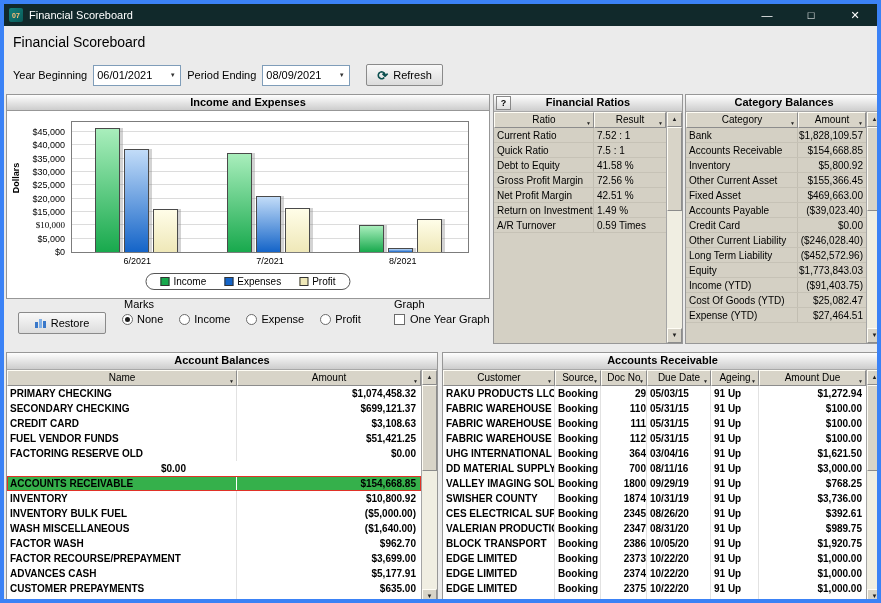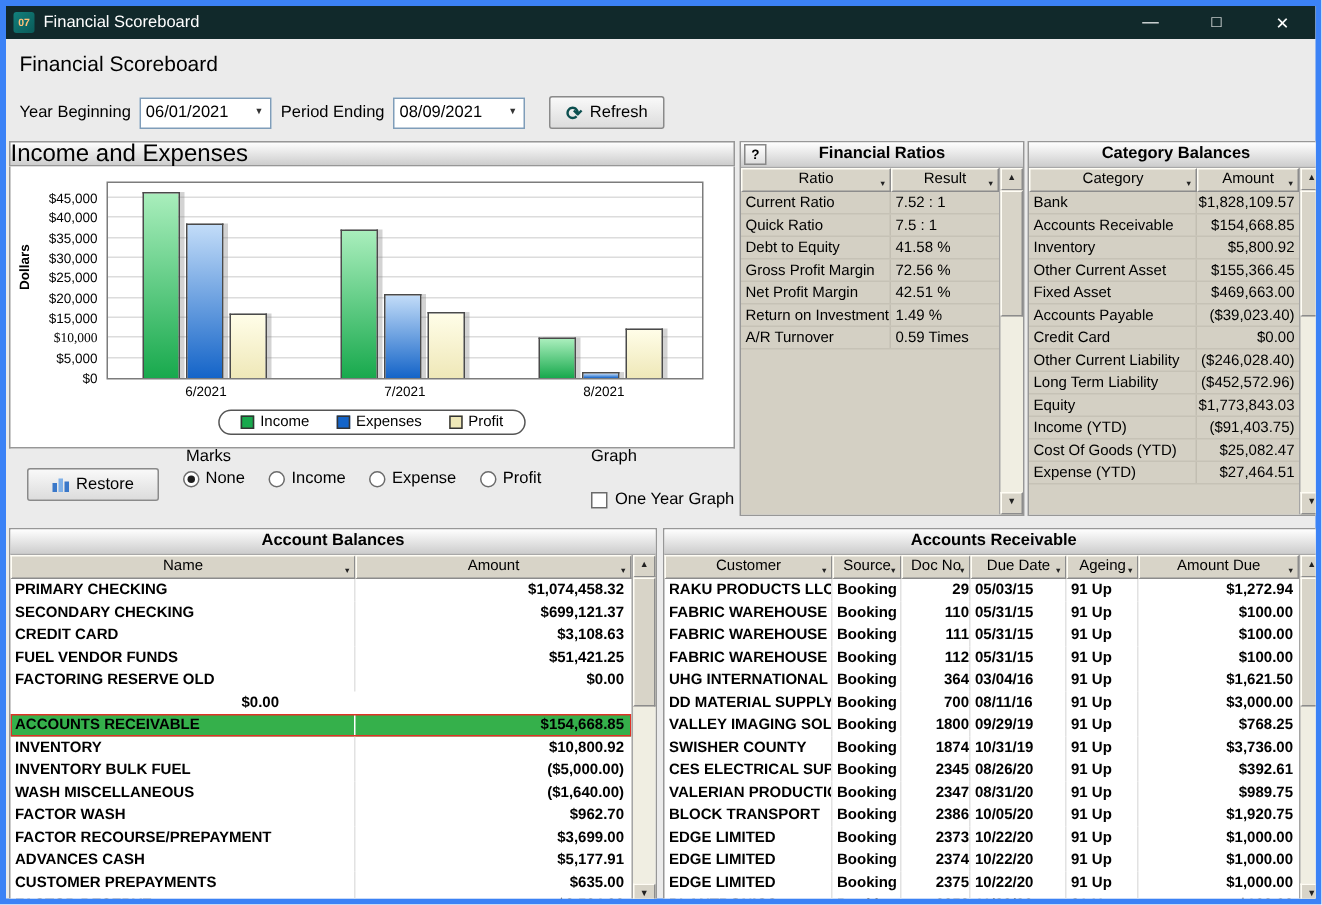--- a/index.html
+++ b/index.html
@@ -19,21 +19,21 @@
   
   .controls{position:absolute;left:9px;top:60px;display:flex;align-items:center;gap:6px;font-size:11px}
   .combo{width:88px;height:21px;border:1px solid #7f9db9;background:#fff;display:flex;align-items:center}
   .combo-value{flex:1;padding-left:3px;font-size:11px;white-space:nowrap;overflow:hidden}
   .combo-arrow{width:15px;text-align:center;font-size:6px;color:#333}
   .btn{display:inline-flex;align-items:center;gap:5px;height:22px;padding:0 10px;background:linear-gradient(#f9f9f9,#dcdcdc);border:1px solid #8a8a8a;border-radius:2px;font-size:11px;font-family:inherit}
   .refresh{margin-left:10px}
   .refresh-icon{font-size:13px;color:#0c4f4f;font-weight:bold;line-height:1}
 
   
-  .ie-hd{position:absolute;left:2px;top:90px;width:484px;height:17px;background:linear-gradient(#fefefe,#cdcdcd);border:1px solid #979797;font-size:16px;font-weight:normal;text-align:left;line-height:15px}
+  .ie-hd{position:absolute;left:2px;top:90px;width:484px;height:17px;background:linear-gradient(#fefefe,#cdcdcd);border:1px solid #979797;font-size:11px;font-weight:bold;text-align:center;line-height:15px}
   .chart-box{position:absolute;left:2px;top:107px;width:484px;height:188px;background:#fff;border:1px solid #979797;border-top:none}
   .ylab{position:absolute;left:-6px;top:62px;transform:rotate(-90deg);font-size:9px;font-weight:bold}
   .yticks{position:absolute;left:10px;top:10px;width:50px;height:132px}
   .ytick{position:absolute;right:2px;font-size:9px;white-space:nowrap}
   .plot{position:absolute;left:64px;top:10px;width:398px;height:132px;border:1px solid #7c7c7c;background:#fff}
   .grid{position:absolute;left:0;right:0;height:1px;background:#dcdcdc}
   .groups{position:absolute;left:0;right:0;top:0;bottom:0;display:flex;justify-content:space-around;align-items:flex-end}
   .group{display:flex;align-items:flex-end}
   .bar{width:25px;border:1px solid #4a4a4a;border-bottom:none;box-shadow:3px 0 0 rgba(130,130,130,.35);margin-right:4px}
   .xlabels{position:absolute;left:64px;top:145px;width:398px;display:flex;justify-content:space-around;font-size:9px}
@@ -47,21 +47,21 @@
   .restore-icon i{display:block;width:3px;background:#3a78c9}
   .restore-icon i:nth-child(1){height:6px}
   .restore-icon i:nth-child(2){height:9px;background:#7fb0e8}
   .restore-icon i:nth-child(3){height:7px}
   .marks-label{position:absolute;left:120px;top:294px;font-size:11px}
   .marks-row{position:absolute;left:118px;top:309px;display:flex;gap:16px;align-items:center}
   .radio-item{display:flex;align-items:center;gap:4px;font-size:11px}
   .radio{width:11px;height:11px;border:1px solid #6b6b6b;border-radius:50%;background:#fff;position:relative;flex:none}
   .radio.checked:after{content:"";position:absolute;left:2px;top:2px;width:5px;height:5px;background:#1d1d1d;border-radius:50%}
   .graph-label{position:absolute;left:390px;top:294px;font-size:11px}
-  .graph-check{position:absolute;left:390px;top:323px;display:flex;gap:5px;align-items:center;font-size:11px}
+  .graph-check{position:absolute;left:390px;top:309px;display:flex;gap:5px;align-items:center;font-size:11px}
   .checkbox{width:11px;height:11px;border:1px solid #6b6b6b;background:#fff;flex:none}
 
   
   .panel{position:absolute;border:1px solid #979797;background:#fff;display:flex;flex-direction:column}
   .panel .hd{height:17px;flex:none;background:linear-gradient(#fefefe,#cdcdcd);border-bottom:1px solid #a8a8a8;font-size:11px;font-weight:bold;text-align:center;line-height:15px;position:relative}
   .help-btn{position:absolute;left:2px;top:1px;width:15px;height:14px;font-size:9px;font-weight:bold;background:linear-gradient(#fff,#ddd);border:1px solid #888;line-height:11px;padding:0;font-family:inherit}
   .pbody{flex:1;display:flex;min-height:0}
   .tarea{flex:1;display:flex;flex-direction:column;min-width:0}
   .thead{display:flex;flex:none;height:16px}
   .hcell{position:relative;background:#d8d4c8;border:1px solid;border-color:#fffdf5 #8c8c8c #8c8c8c #fffdf5;font-size:10px;line-height:13px;text-align:center;flex:none;white-space:nowrap;overflow:hidden}

